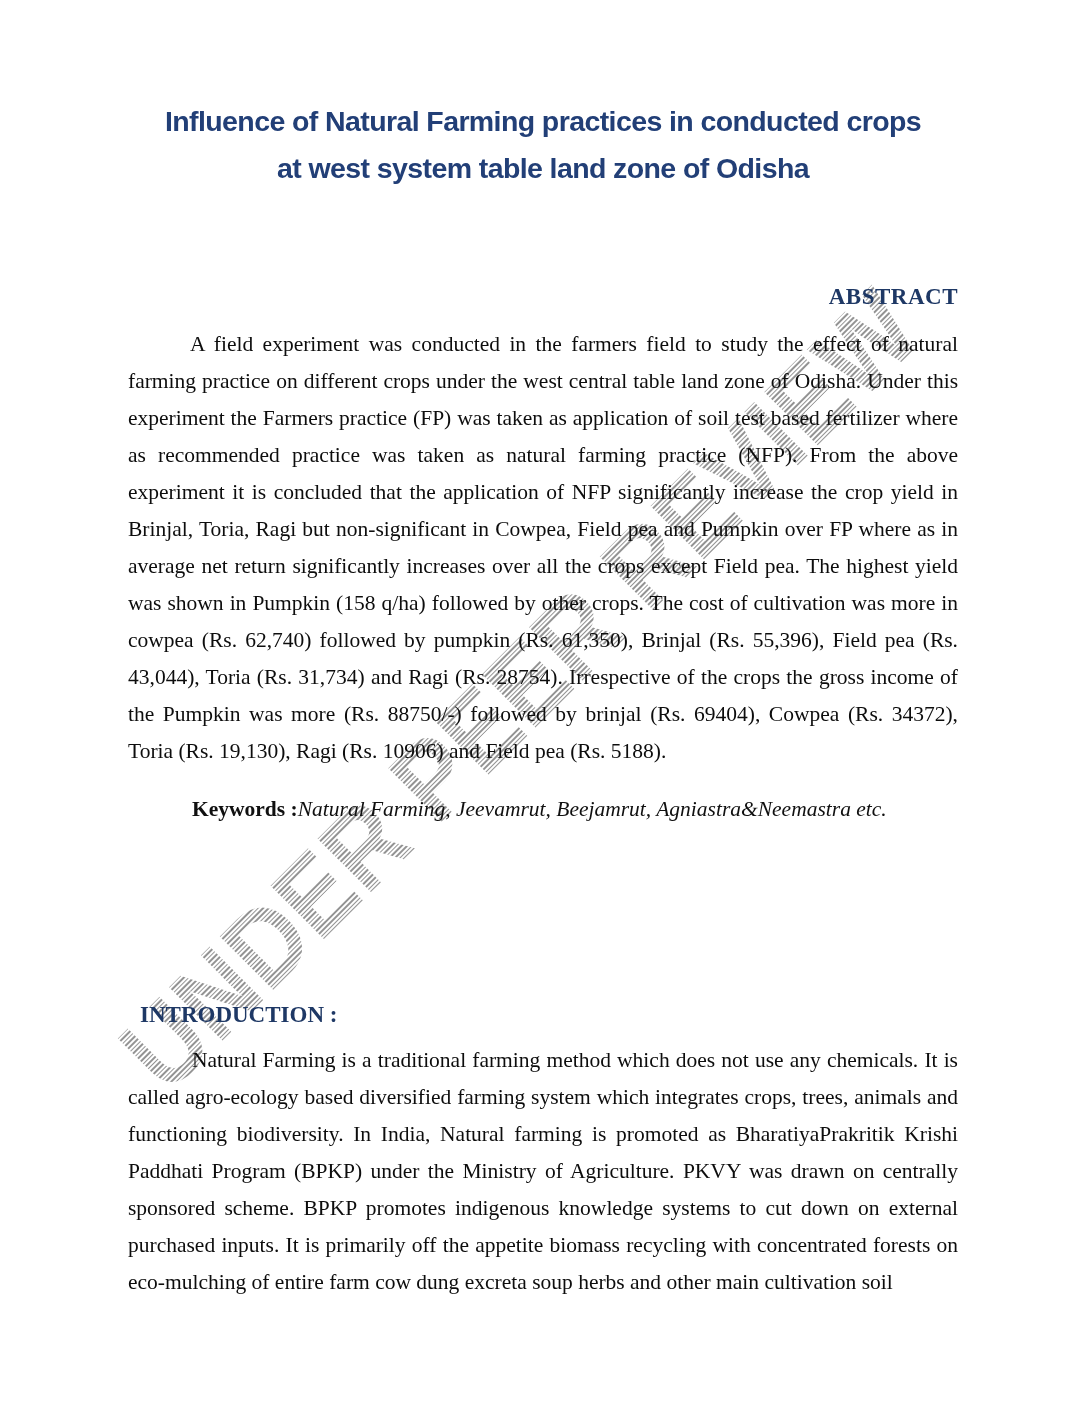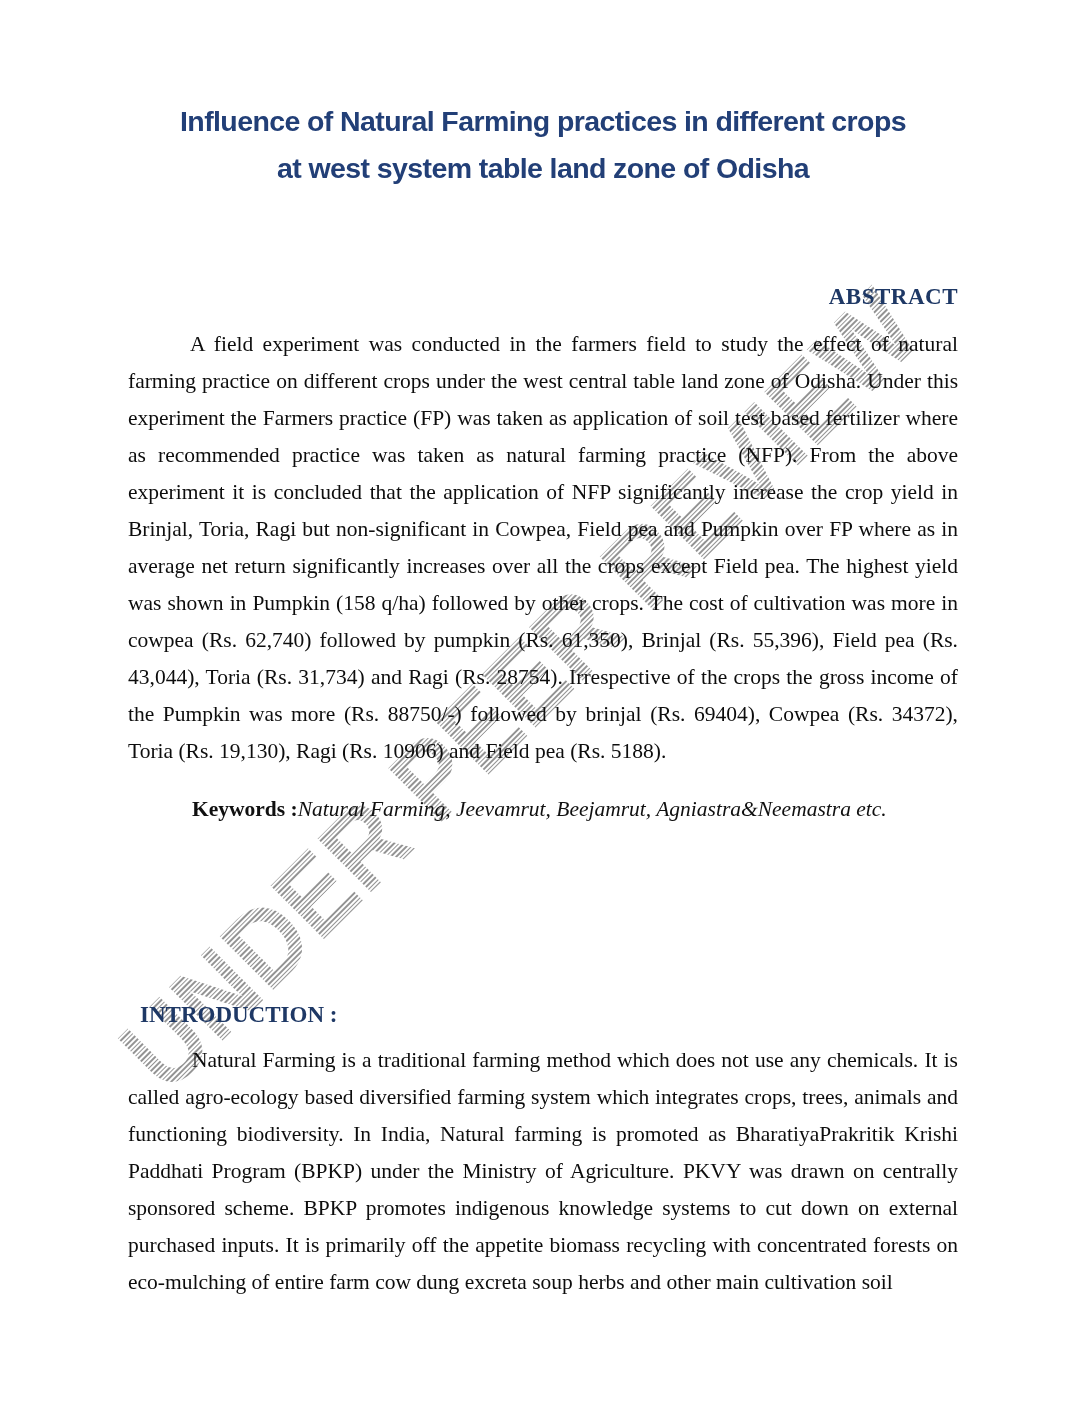--- a/index.html
+++ b/index.html
@@ -111,21 +111,21 @@
 </head>
 <body>
 
 <div class="page">
 
   <div class="watermark">UNDER PEER REVIEW</div>
 
   <div class="content">
 
     <h1 class="doc-title">
-      <span class="title-line">Influence of Natural Farming practices in different crops</span>
+      <span class="title-line">Influence of Natural Farming practices in conducted crops</span>
       <span class="title-line">at west system table land zone of Odisha</span>
     </h1>
 
     <h2 class="abstract-heading">ABSTRACT</h2>
 
     <p class="para abstract-para">A field experiment was conducted in the farmers field to study the effect of natural farming practice on different crops under the west central table land zone of Odisha. Under this experiment the Farmers practice (FP) was taken as application of soil test based fertilizer where as recommended practice was taken as natural farming practice (NFP). From the above experiment it is concluded that the application of NFP significantly increase the crop yield in Brinjal, Toria, Ragi but non-significant in Cowpea, Field pea and Pumpkin over FP where as in average net return significantly increases over all the crops except Field pea. The highest yield was shown in Pumpkin (158 q/ha) followed by other crops. The cost of cultivation was more in cowpea (Rs. 62,740) followed by pumpkin (Rs. 61,350), Brinjal (Rs. 55,396), Field pea (Rs. 43,044), Toria (Rs. 31,734) and Ragi (Rs. 28754).  Irrespective of the crops the gross income of the Pumpkin was more (Rs. 88750/-) followed by brinjal (Rs. 69404), Cowpea (Rs. 34372), Toria (Rs. 19,130), Ragi (Rs. 10906) and Field pea (Rs. 5188).</p>
 
     <p class="keywords"><span class="kw-label">Keywords :</span><span class="kw-text">Natural Farming, Jeevamrut, Beejamrut, Agniastra&amp;Neemastra etc.</span></p>
 
     <h2 class="intro-heading">INTRODUCTION :</h2>

